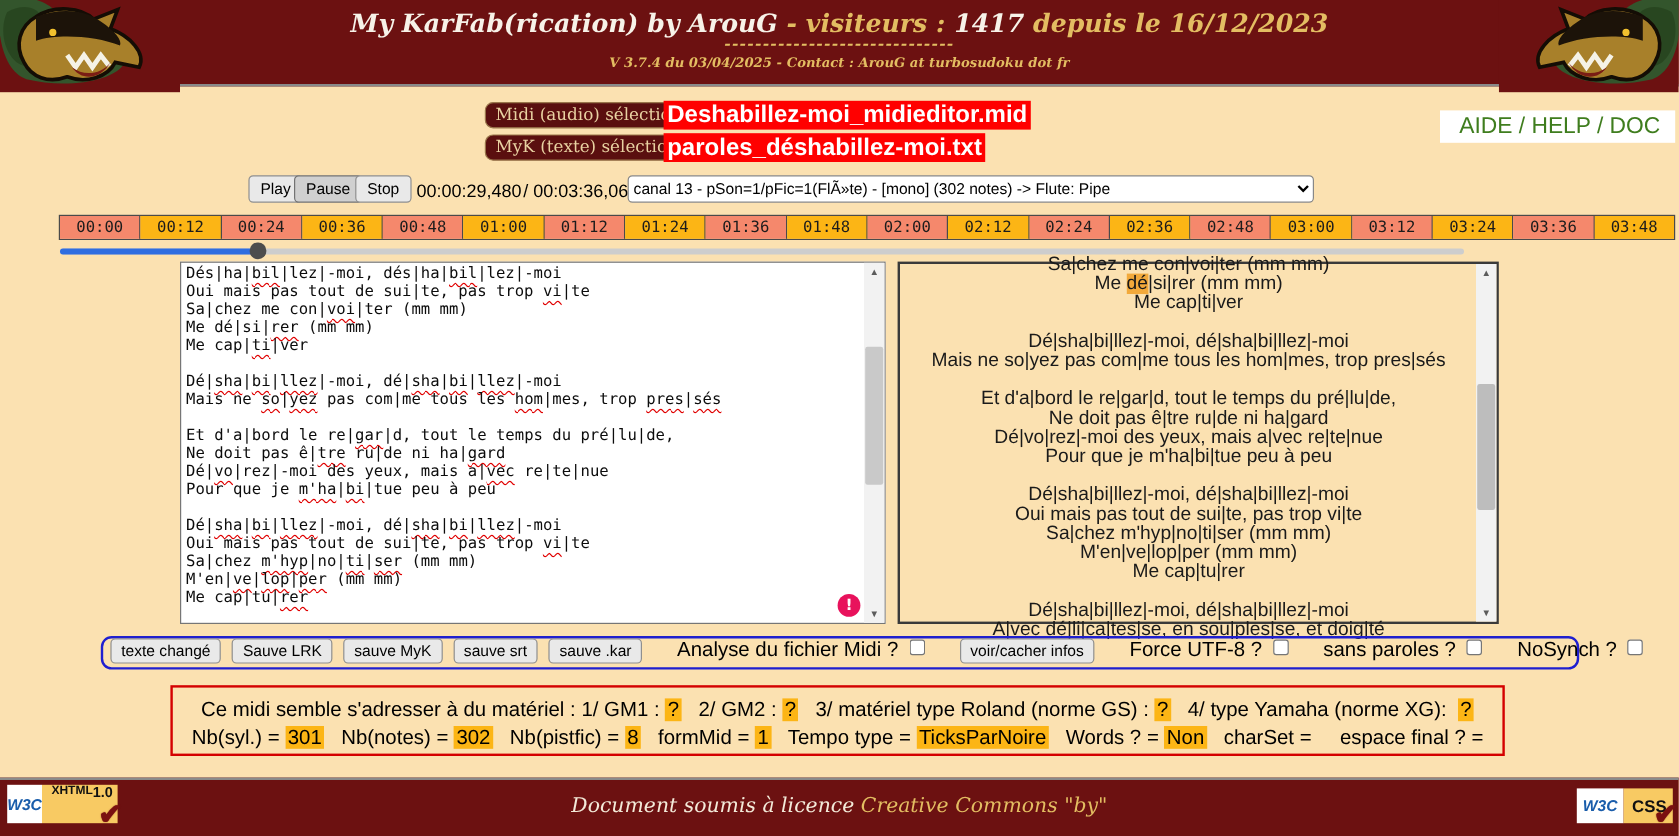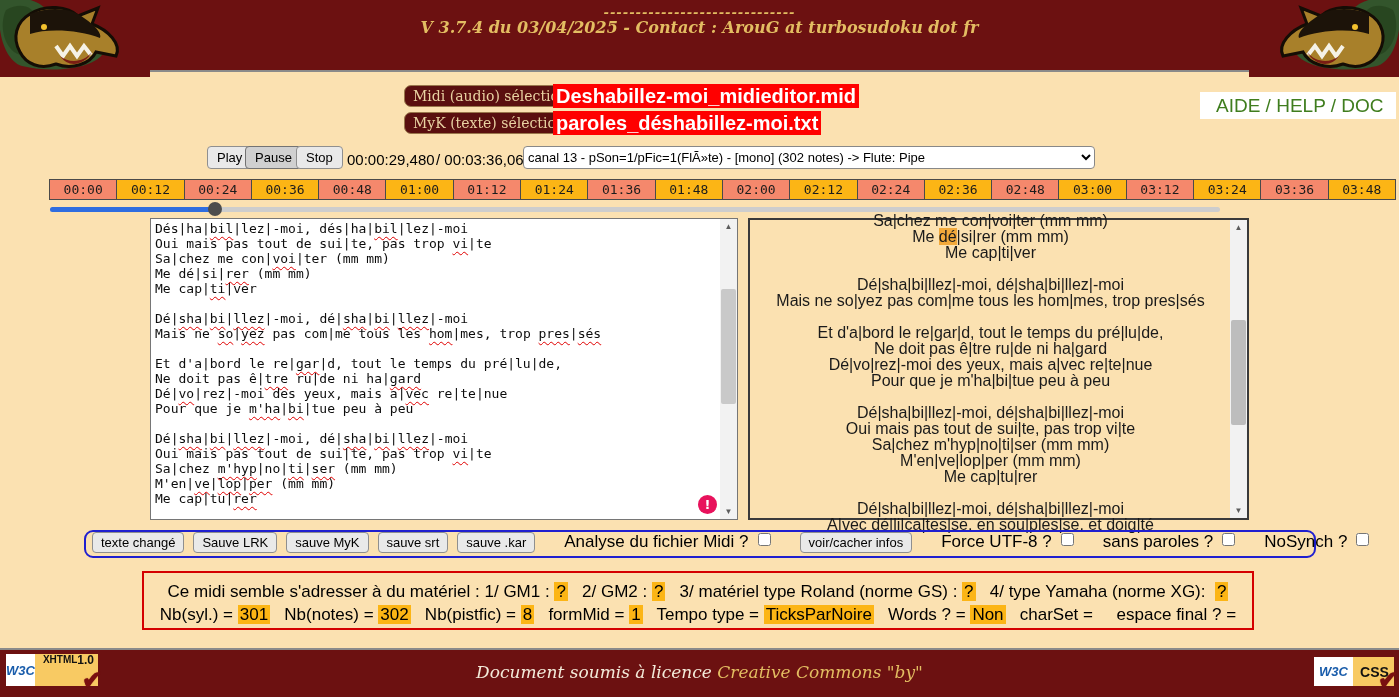--- a/index.html
+++ b/index.html
@@ -9,21 +9,21 @@
   #header{position:absolute;left:0;top:0;width:1399px;height:70px;background:#6c1111;
           border-bottom:2px solid #8a8a8a;z-index:1;}
   .wolf{position:absolute;top:0;width:150px;height:77px;z-index:3;}
   #wolf-left{left:0;}
   #wolf-right{right:0;transform:scaleX(-1);}
   .hdr-text{text-align:center;padding-top:7px;color:#e3bd62;
             font-family:"DejaVu Serif",serif;font-style:italic;position:relative;z-index:2;}
   .hdr-line1{font-size:21px;font-weight:bold;}
   .hdr-white{color:#f7f2e8;}
   .hdr-dashes{font-size:13px;font-weight:bold;line-height:11px;letter-spacing:1px;}
-  .hdr-line2{font-size:16px;font-weight:bold;line-height:20px;}
+  .hdr-line2{font-size:11px;font-weight:bold;line-height:20px;}
   
   .file-label{position:absolute;background:#5a0f0f;border:1px solid #99764b;border-radius:7px;
               color:#e9d2a2;font:14px "DejaVu Serif",serif;padding:2px 8px;cursor:pointer;}
   #midi-label{left:404px;top:85px;}
   #myk-label{left:404px;top:112px;}
   .file-value{position:absolute;background:#ff0000;color:#ffffff;
               font:600 20px "Liberation Sans",sans-serif;padding:0 3px;line-height:24px;}
   #midi-value{left:553px;top:84px;}
   #myk-value{left:553px;top:111px;}
   #help-box{position:absolute;left:1200px;top:92px;width:180px;height:27px;background:#ffffff;
@@ -118,20 +118,21 @@
   .b-ver{font:bold 12px "Liberation Sans",sans-serif;line-height:12px;}
   .b-css{font:bold 14px "Liberation Sans",sans-serif;}
   .b-check{position:absolute;right:-4px;bottom:-8px;color:#7a1010;font-size:24px;font-weight:bold;
            text-shadow:0 0 1px #7a1010;}
 </style>
 </head>
 <body>
 
 <div id="header">
   <div class="hdr-text">
+    <div class="hdr-line1"><span class="hdr-white">My KarFab(rication) by ArouG</span><span> - visiteurs : </span><span class="hdr-white">1417</span><span> depuis le 16/12/2023</span></div>
     <div class="hdr-dashes">------------------------------</div>
     <div class="hdr-line2">V 3.7.4 du 03/04/2025 - Contact : ArouG at turbosudoku dot fr</div>
   </div>
 </div>
 <svg class="wolf" id="wolf-left" viewBox="0 0 150 77">
   <rect width="150" height="77" fill="#6c1111"></rect>
   <path d="M0,0 C30,-8 55,8 52,26 C70,10 95,18 88,36 C100,30 112,40 104,52 C96,68 55,74 22,66 C4,60 -4,30 0,0 Z" fill="#33552c"></path>
   <path d="M6,10 C20,2 34,6 36,18 C48,8 66,14 62,28 C74,26 82,36 74,46 C64,60 30,62 14,52 C2,42 0,22 6,10 Z" fill="#27441f" opacity="0.85"></path>
   <path d="M30,14 C45,4 68,6 78,16 L98,8 L92,24 C108,30 122,44 116,56 L96,52 C90,64 72,70 56,64 C40,70 26,64 20,52 C12,38 16,22 30,14 Z" fill="#a8802a" stroke="#140d05" stroke-width="3"></path>
   <path d="M30,14 C50,6 72,8 84,18 C96,26 102,34 100,38 C80,30 48,28 30,34 Z" fill="#1c1309"></path>

